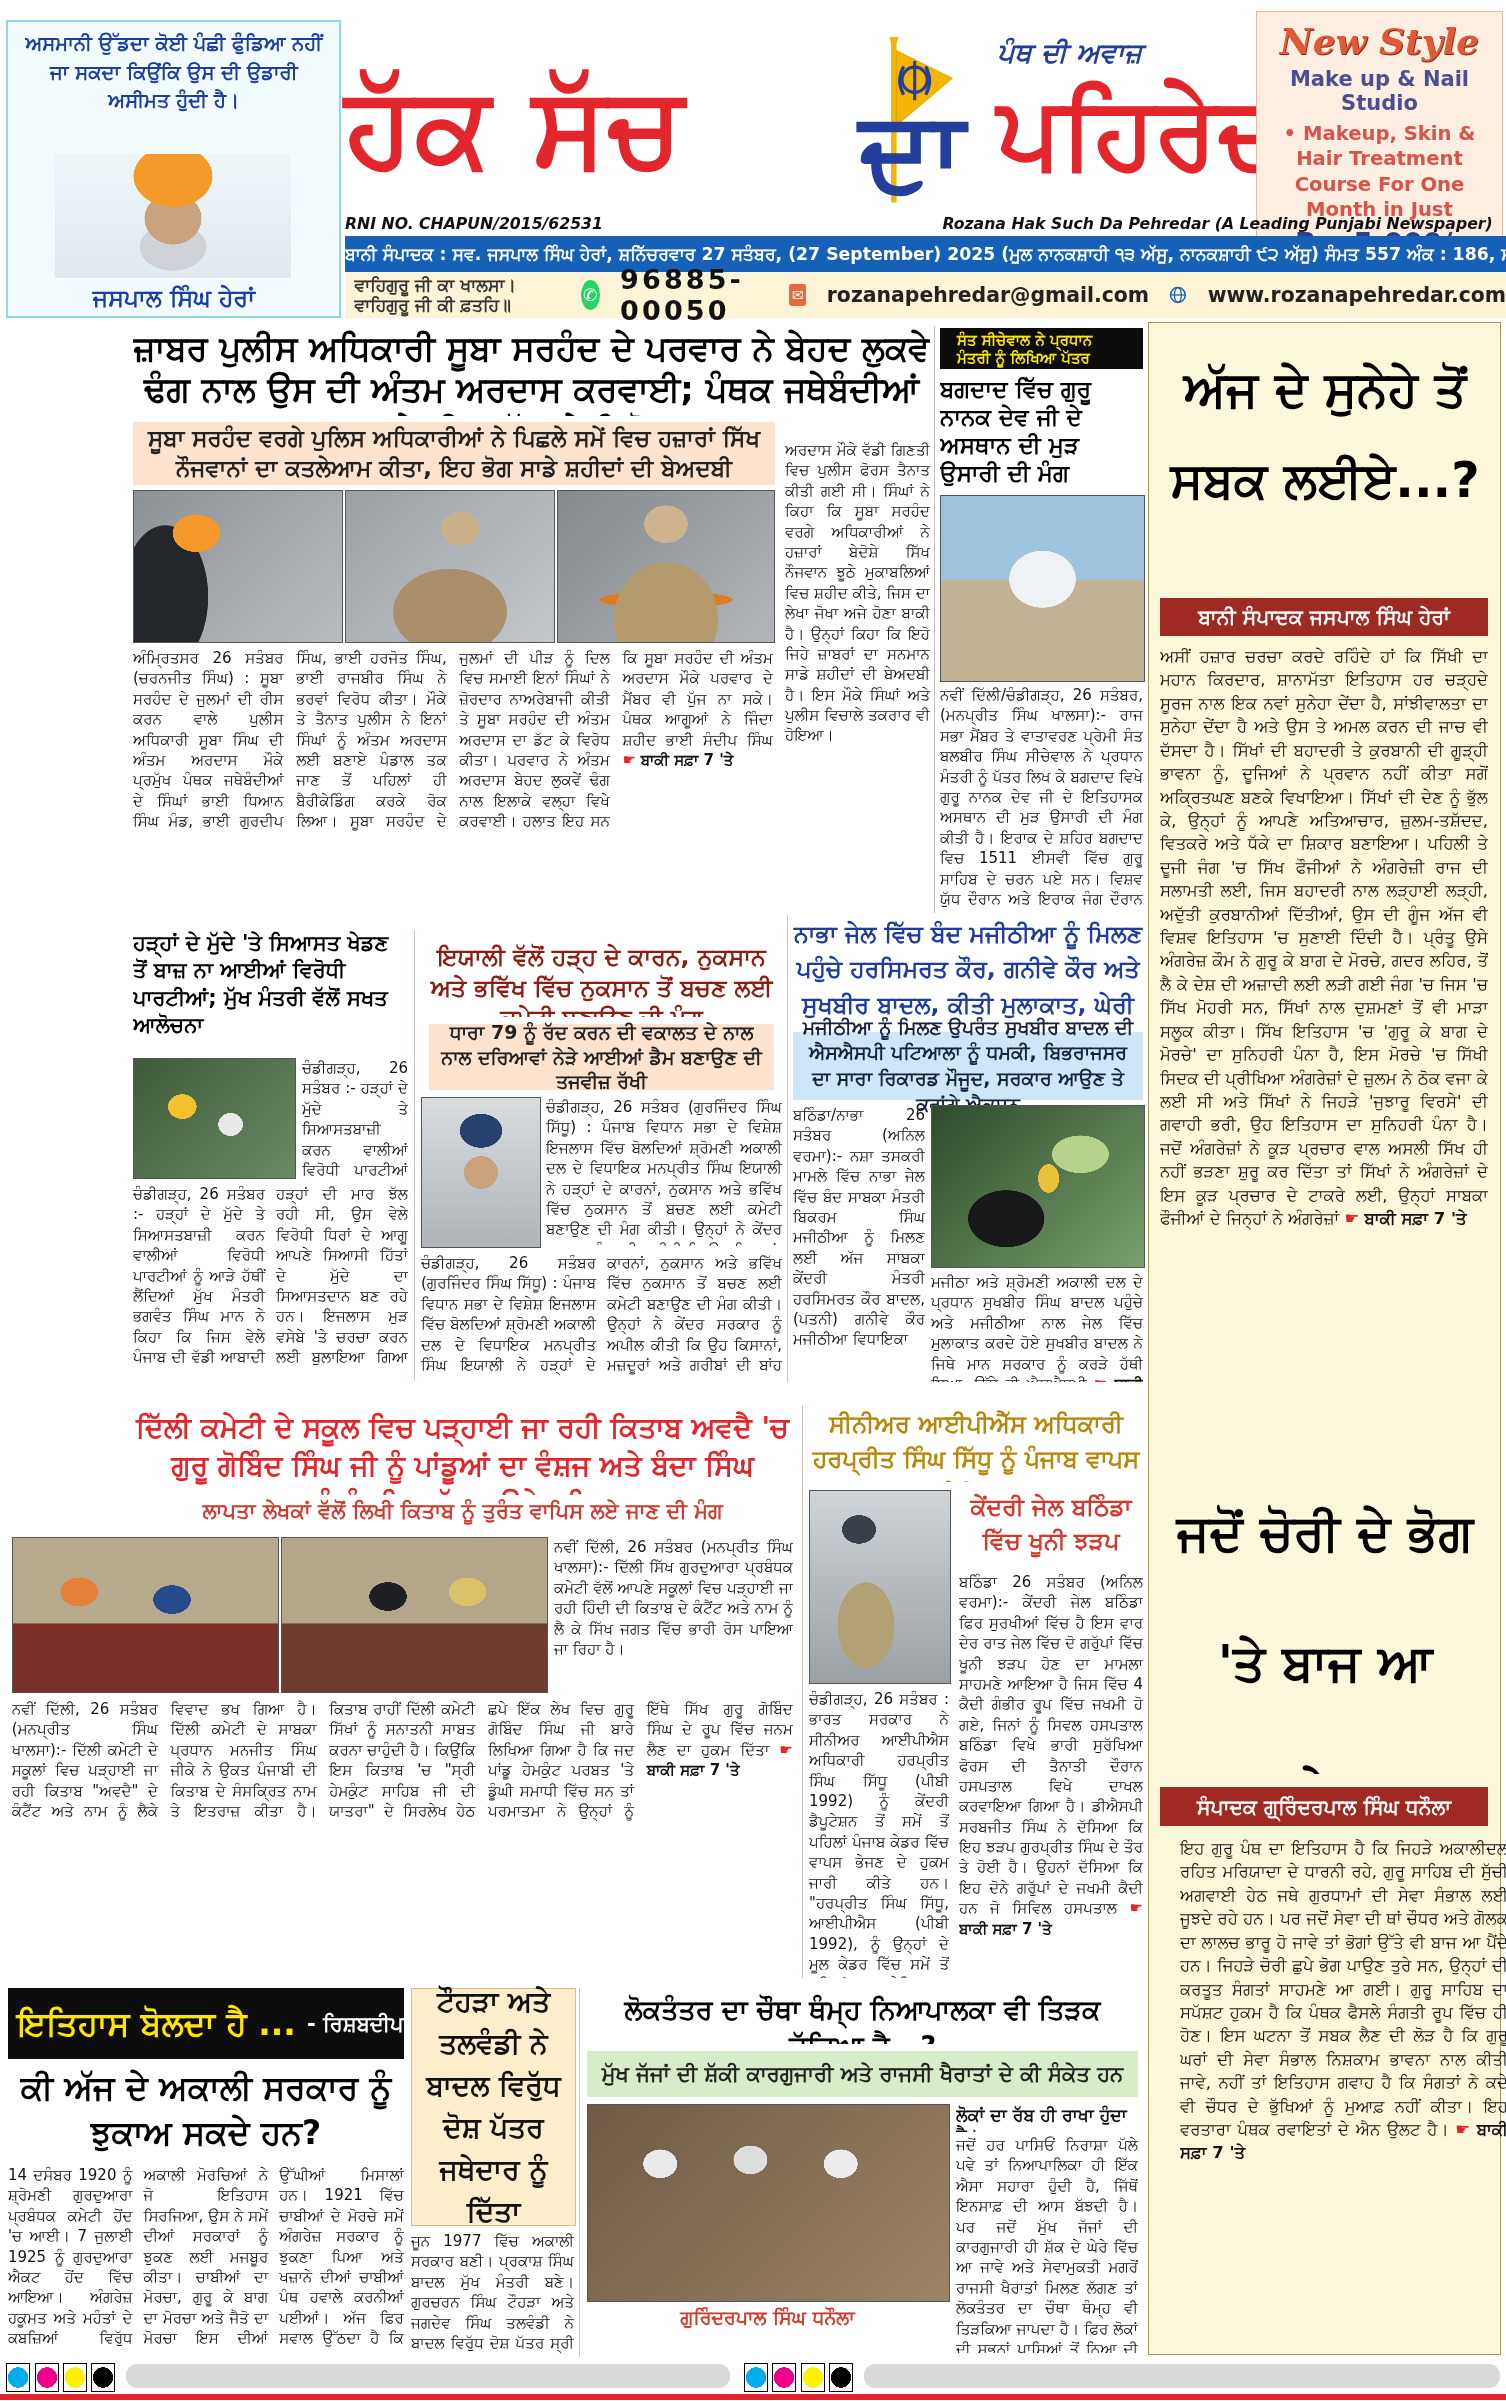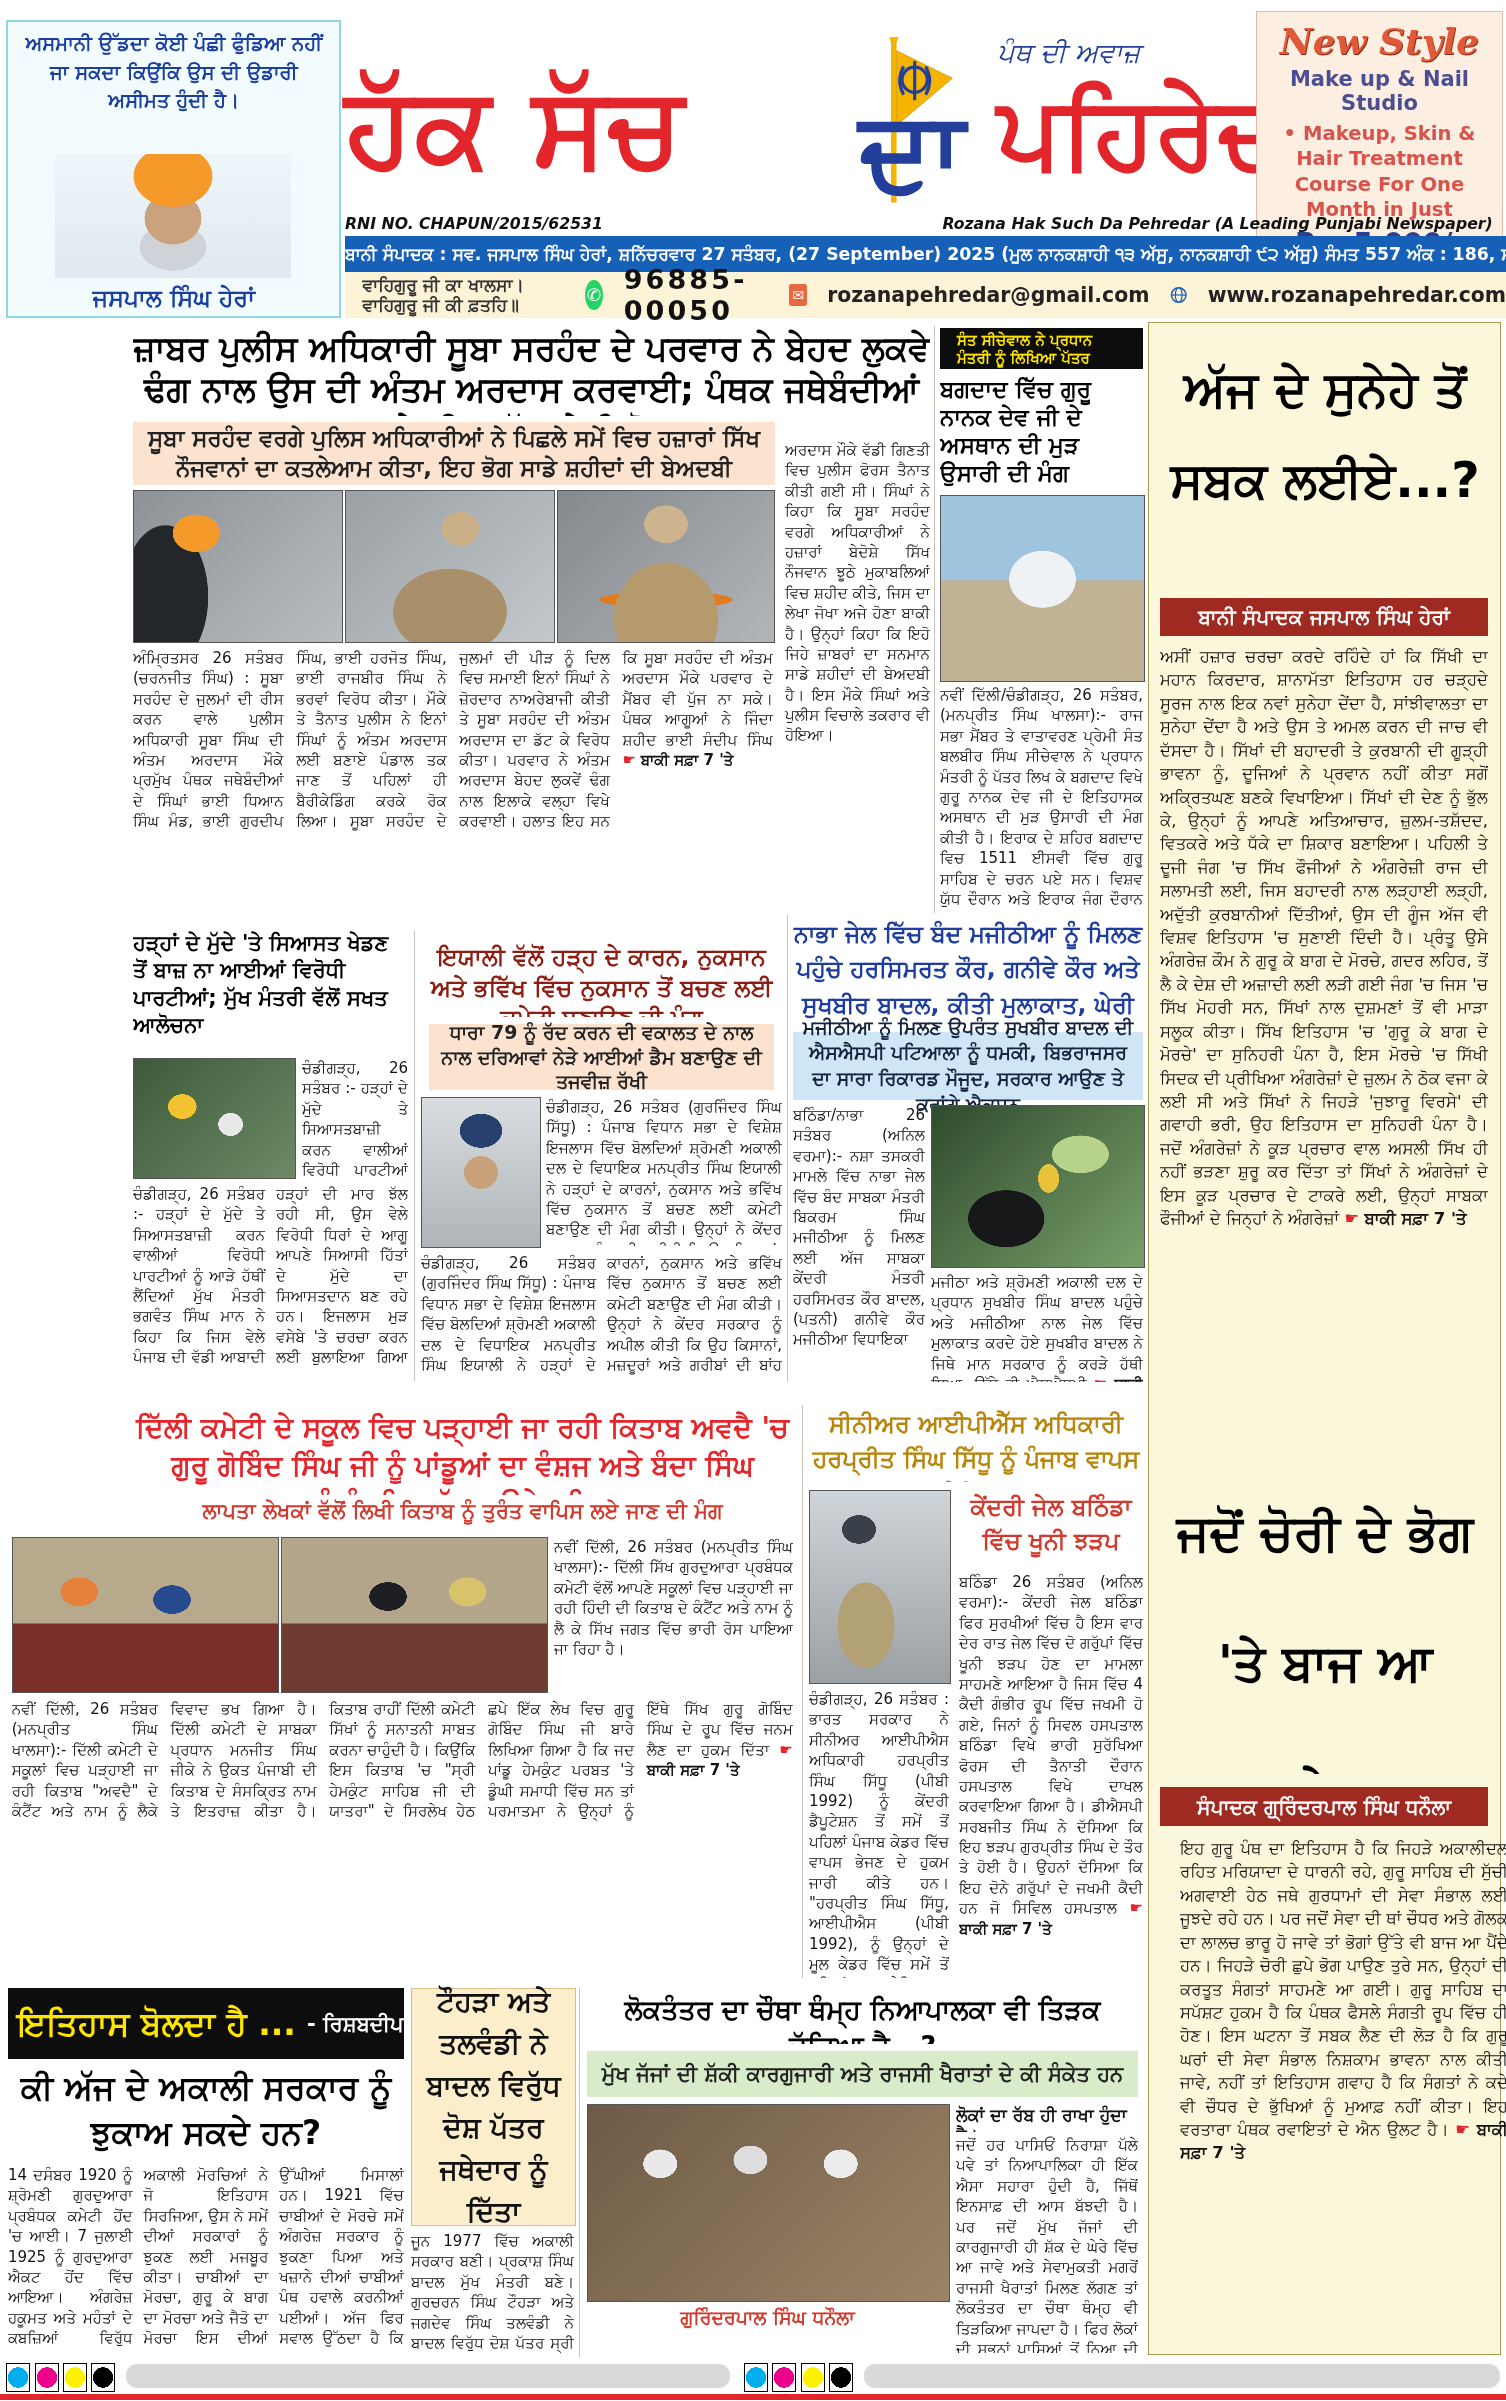--- a/index.html
+++ b/index.html
@@ -50,21 +50,21 @@
     <svg width="118" height="177" style="position:absolute;left:491px;top:0;" viewBox="0 0 150 225">
       <rect x="70" y="8" width="7" height="210" fill="#f4b400"></rect>
       <polygon points="74,20 74,30 68,8 80,8" fill="#f4b400"></polygon>
       <polygon points="77,25 148,60 77,120" fill="#f4b400" stroke="#d89a00"></polygon>
       <circle cx="100" cy="62" r="16" fill="none" stroke="#243f9b" stroke-width="4"></circle>
       <rect x="98" y="38" width="4" height="50" fill="#243f9b"></rect>
       <path d="M86 45 q-10 18 0 36" stroke="#243f9b" stroke-width="4" fill="none"></path>
       <path d="M114 45 q10 18 0 36" stroke="#243f9b" stroke-width="4" fill="none"></path>
     </svg>
     <span style="position:absolute;left:514px;top:55px;font-size:111px;font-weight:800;color:#243f9b;">ਦਾ</span>
-    <span style="position:absolute;left:652px;top:6.3px;font-size:27px;font-weight:normal;font-style:italic;color:#243f9b;">ਪੰਥ ਦੀ ਅਵਾਜ਼</span>
+    <span style="position:absolute;left:652px;top:6.3px;font-size:27px;font-weight:bold;font-style:italic;color:#243f9b;">ਪੰਥ ਦੀ ਅਵਾਜ਼</span>
     <span style="position:absolute;left:652px;top:43px;font-size:100px;font-weight:800;color:#e3262c;">ਪਹਿਰੇਦਾਰ</span>
   </div>
 
   <div class="abs" style="left:1256px;top:11px;width:245px;height:303px;border:1.6px solid #e9b9a6;background:#fdeee2;text-align:center;overflow:hidden;">
     <div style="font-family:'DejaVu Serif','Liberation Serif',serif;font-style:italic;font-weight:bold;font-size:36px;color:#e05a3a;margin-top:7.9px;text-shadow:0.8px 0.8px 0 #8a2a10;">New Style</div>
     <div style="font-size:21px;font-weight:bold;color:#4b4f92;margin-top:4.7px;">Make up &amp; Nail Studio</div>
     <div style="font-size:19.6px;font-weight:bold;color:#d9534a;line-height:1.3;padding:6.3px 7.9px 0;">• Makeup, Skin &amp; Hair Treatment Course For One Month in Just</div>
     <div style="font-size:28px;font-weight:bold;color:#2e3f8f;margin-top:4.7px;">Rs. 5,000/-</div>
     <div style="font-size:17.3px;font-weight:bold;color:#8a1f17;margin-top:6.3px;">Contact : 99154-53359,</div>
     <div style="font-size:16.5px;font-weight:bold;color:#8a1f17;line-height:1.3;padding:0 6.3px;">Address : Kamal Chownk, Near Raju Fast Food, Jagraon</div>
@@ -73,21 +73,21 @@
   <div class="abs" style="left:345px;top:214px;width:1154px;height:20.4px;font-style:italic;font-weight:bold;font-size:15.7px;color:#111;">
     <span style="position:absolute;left:0;">RNI NO. CHAPUN/2015/62531</span>
     <span style="position:absolute;right:6.3px;">Rozana Hak Such Da Pehredar (A Leading Punjabi Newspaper)</span>
   </div>
 
   <div class="abs band" style="left:345px;top:236px;width:1161px;height:36px;background:#1660b8;">
     <span style="color:#fff;font-weight:bold;font-size:17.3px;white-space:nowrap;overflow:hidden;width:100%;text-align:center;">ਬਾਨੀ ਸੰਪਾਦਕ : ਸਵ. ਜਸਪਾਲ ਸਿੰਘ ਹੇਰਾਂ,  ਸ਼ਨਿੱਚਰਵਾਰ 27 ਸਤੰਬਰ, (27 September) 2025 (ਮੂਲ ਨਾਨਕਸ਼ਾਹੀ ੧੩ ਅੱਸੂ, ਨਾਨਕਸ਼ਾਹੀ ੯੨ ਅੱਸੂ) ਸੰਮਤ 557 ਅੰਕ : 186, ਸਾਲ : 11, ਮੁੱਲ 5 ਰੁਪਏ, ਪੰਨੇ : 8</span>
   </div>
 
   <div class="abs" style="left:345px;top:272px;width:1161px;height:46px;background:#fdf3d6;display:flex;align-items:center;gap:20.4px;padding-left:9.4px;box-sizing:border-box;">
-    <span style="font-size:17.3px;font-weight:bold;color:#333;margin-left:8px;">ਵਾਹਿਗੁਰੂ ਜੀ ਕਾ ਖਾਲਸਾ। ਵਾਹਿਗੁਰੂ ਜੀ ਕੀ ਫ਼ਤਹਿ॥</span>
+    <span style="font-size:17.3px;font-weight:bold;color:#333;">ਵਾਹਿਗੁਰੂ ਜੀ ਕਾ ਖਾਲਸਾ। ਵਾਹਿਗੁਰੂ ਜੀ ਕੀ ਫ਼ਤਹਿ॥</span>
     <span style="width:30px;height:30px;border-radius:50%;background:#25d366;display:inline-flex;align-items:center;justify-content:center;color:#fff;font-size:17.3px;">✆</span>
     <span style="font-size:27px;font-weight:bold;letter-spacing:3.1px;color:#111;">96885-00050</span>
     <span style="width:28px;height:22px;background:#e8693f;display:inline-flex;align-items:center;justify-content:center;color:#fff;font-size:14px;border-radius:2.4px;">✉</span>
     <span style="font-size:20.4px;font-weight:bold;color:#222;">rozanapehredar@gmail.com</span>
     <svg width="28" height="28" viewBox="0 0 36 36">
       <circle cx="18" cy="18" r="15" fill="none" stroke="#1660b8" stroke-width="3"></circle>
       <ellipse cx="18" cy="18" rx="7" ry="15" fill="none" stroke="#1660b8" stroke-width="2.5"></ellipse>
       <line x1="3" y1="18" x2="33" y2="18" stroke="#1660b8" stroke-width="2.5"></line>
     </svg>
     <span style="font-size:20.4px;font-weight:bold;color:#222;">www.rozanapehredar.com</span>

